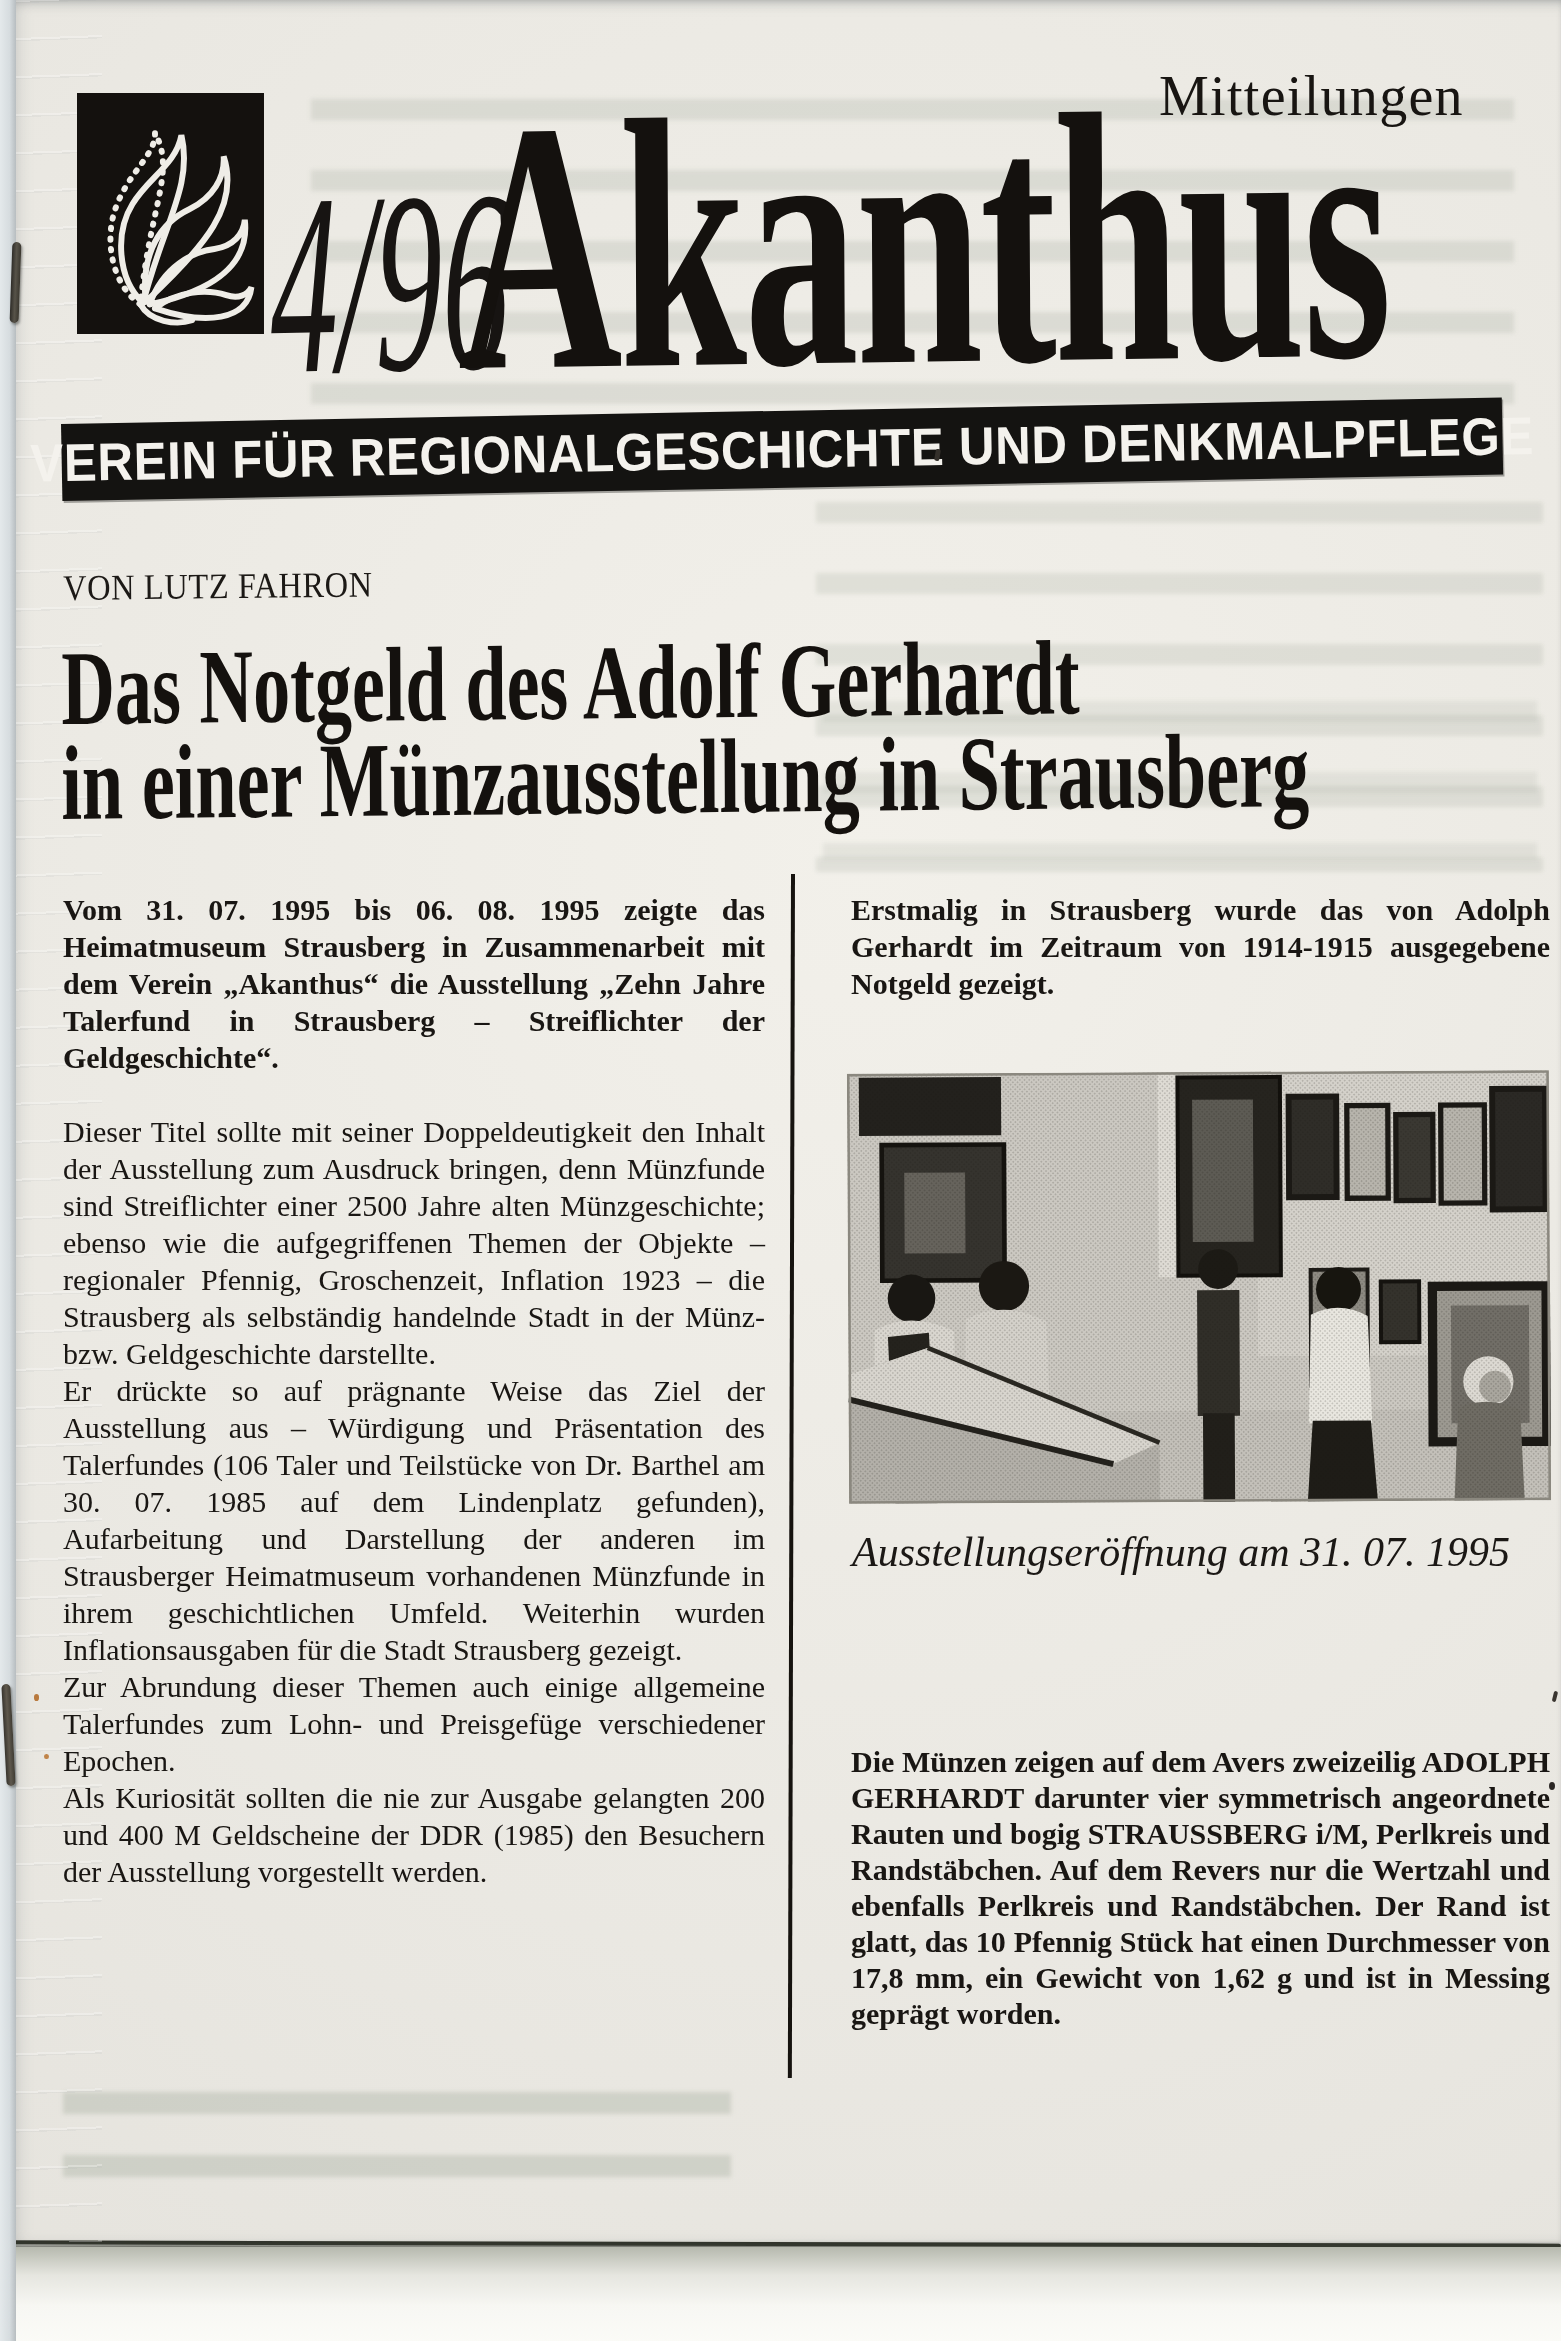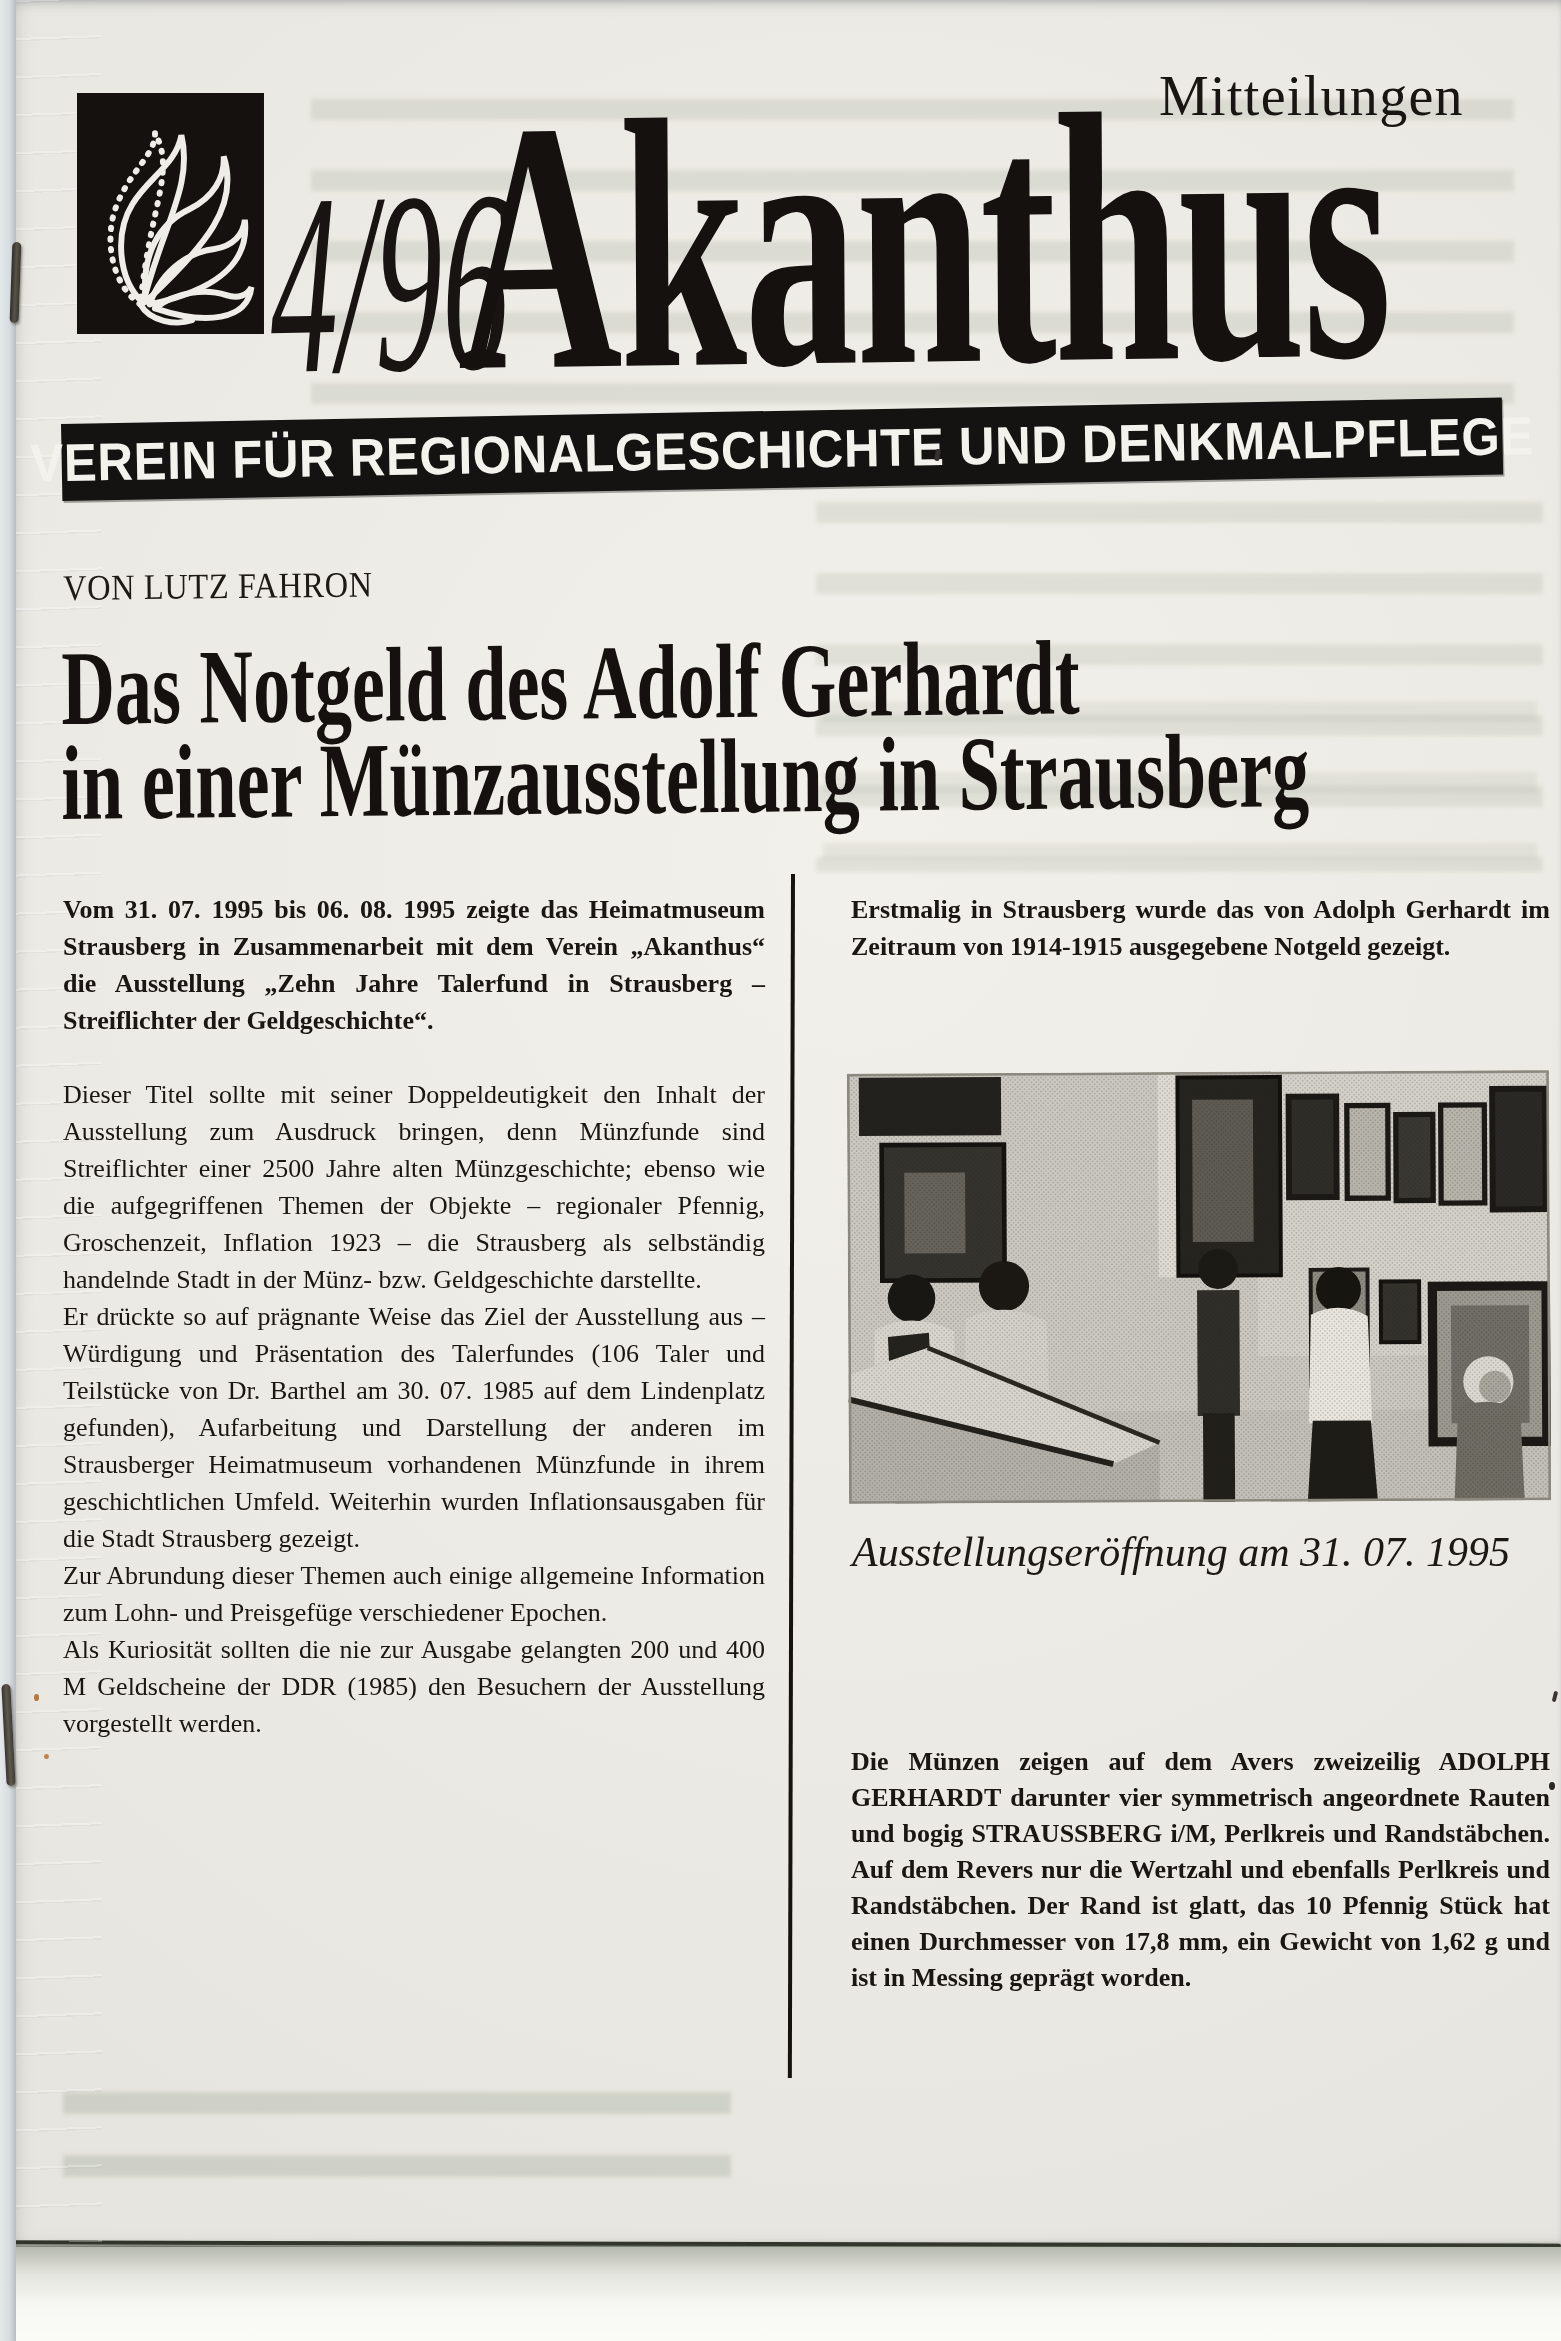--- a/index.html
+++ b/index.html
@@ -95,21 +95,21 @@
   .title-line{
     position:absolute;left:61px;z-index:2;
     font-size:106px;font-weight:bold;color:#14110e;line-height:1;
     transform:scaleX(.70) rotate(-.42deg);transform-origin:left top;white-space:nowrap;
   }
   .title-line.l1{top:636px;}
   .title-line.l2{top:731px;}
   
   .col{
     position:absolute;z-index:2;color:#191613;
-    font-size:26px;line-height:37px;text-align:justify;
+    font-size:30px;line-height:37px;text-align:justify;
   }
   .col p{margin:0;}
   .col p.gap{margin-top:37px;}
   .col p.lead{font-weight:bold;}
   .left-col{left:63px;top:891px;width:702px;}
   .right-intro{left:851px;top:891px;width:699px;}
   .right-body{left:851px;top:1744px;width:699px;line-height:36px;}
   .divider{
     position:absolute;left:791px;top:874px;width:4px;height:1204px;
     background:#16130f;z-index:2;transform:rotate(.15deg);transform-origin:top center;
@@ -179,21 +179,21 @@
     <div class="byline">VON LUTZ FAHRON</div>
     <div class="title-line l1">Das Notgeld des Adolf Gerhardt</div>
     <div class="title-line l2">in einer Münzausstellung in Strausberg</div>
 
     <div class="divider"></div>
 
     <div class="col left-col">
       <p class="lead">Vom 31. 07. 1995 bis 06. 08. 1995 zeigte das Heimatmuseum Strausberg in Zusammenarbeit mit dem Verein „Akanthus“ die Ausstellung „Zehn Jahre Talerfund in Strausberg – Streiflichter der Geldgeschichte“.</p>
       <p class="gap">Dieser Titel sollte mit seiner Doppeldeutigkeit den Inhalt der Ausstellung zum Ausdruck bringen, denn Münzfunde sind Streiflichter einer 2500 Jahre alten Münzgeschichte; ebenso wie die aufgegriffenen Themen der Objekte – regionaler Pfennig, Groschenzeit, Inflation 1923 – die Strausberg als selbständig handelnde Stadt in der Münz- bzw. Geldgeschichte darstellte.</p>
       <p>Er drückte so auf prägnante Weise das Ziel der Ausstellung aus – Würdigung und Präsentation des Talerfundes (106 Taler und Teilstücke von Dr. Barthel am 30. 07. 1985 auf dem Lindenplatz gefunden), Aufarbeitung und Darstellung der anderen im Strausberger Heimatmuseum vorhandenen Münzfunde in ihrem geschichtlichen Umfeld. Weiterhin wurden Inflationsausgaben für die Stadt Strausberg gezeigt.</p>
-      <p>Zur Abrundung dieser Themen auch einige allgemeine Information zum Lohn- und Preisgefüge verschiedener Epochen.</p>
+      <p>Zur Abrundung dieser Themen auch einige allgemeine Talerfundes zum Lohn- und Preisgefüge verschiedener Epochen.</p>
       <p>Als Kuriosität sollten die nie zur Ausgabe gelangten 200 und 400 M Geldscheine der DDR (1985) den Besuchern der Ausstellung vorgestellt werden.</p>
     </div>
 
     <div class="col right-intro">
       <p class="lead">Erstmalig in Strausberg wurde das von Adolph Gerhardt im Zeitraum von 1914-1915 ausgegebene Notgeld gezeigt.</p>
     </div>
 
     <div class="photo">
       <svg viewBox="0 0 1062 650" preserveAspectRatio="none" aria-hidden="true">
         <defs>

